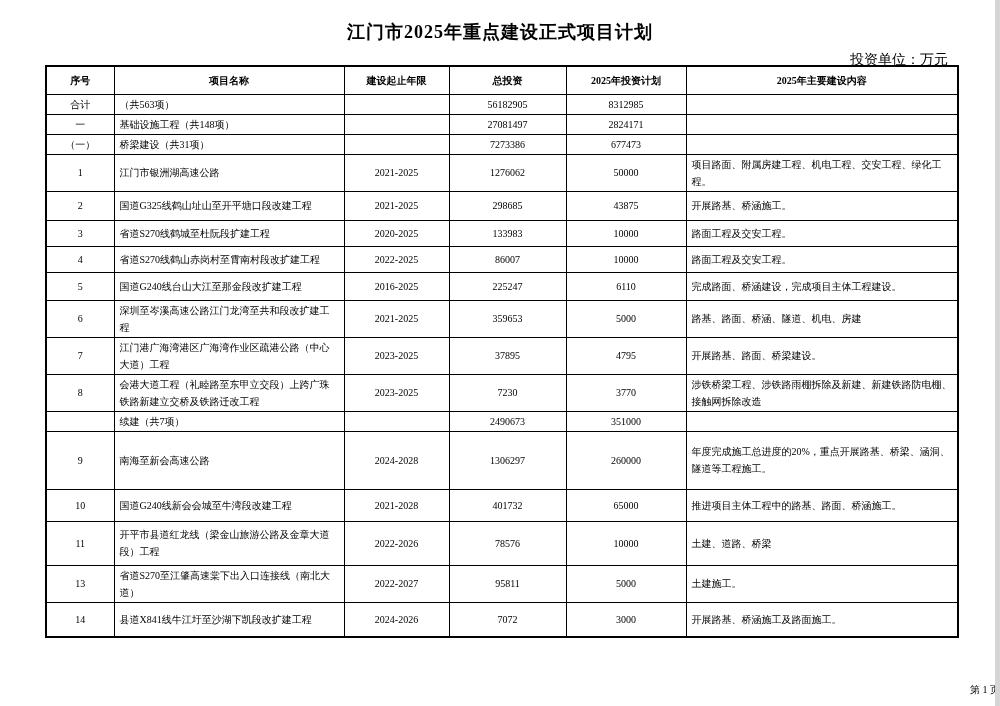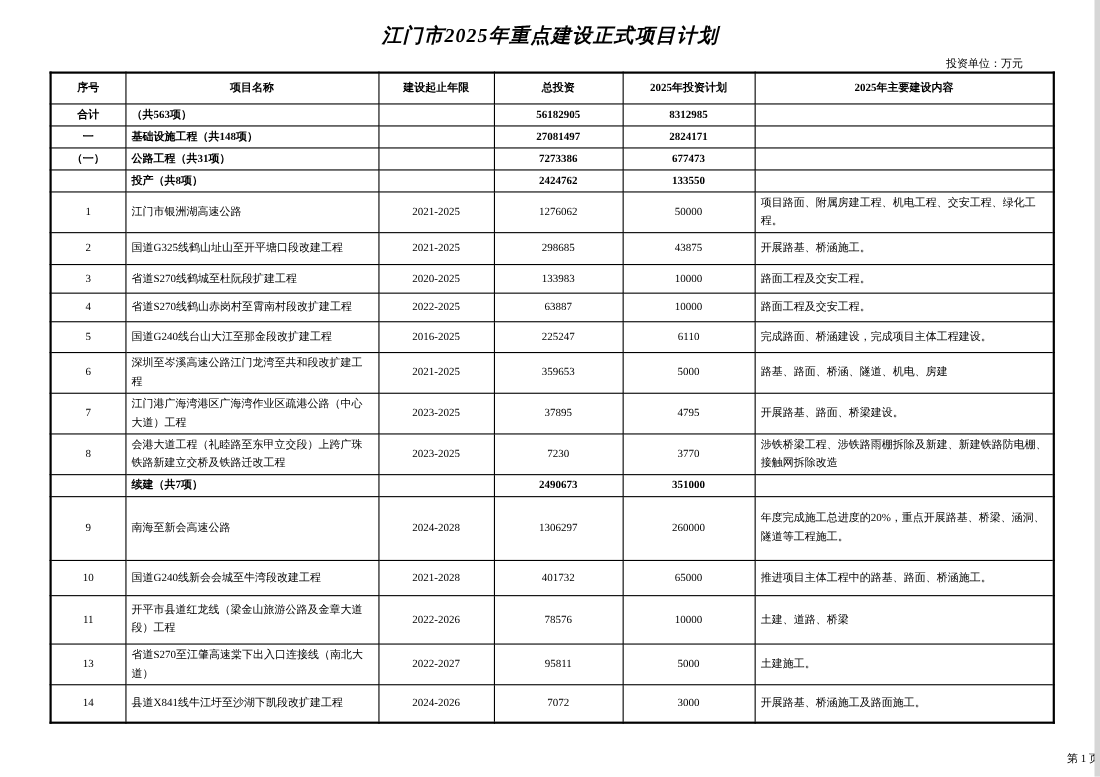--- a/index.html
+++ b/index.html
@@ -4,37 +4,37 @@
 <style>
   html,body{margin:0;padding:0;}
   body{
     width:1000px;height:706px;background:#ffffff;color:#000;
     font-family:"Liberation Serif","DejaVu Serif",serif;
     position:relative;overflow:hidden;
   }
   .page{position:absolute;inset:0;}
   .doc-title{
     position:absolute;top:20px;left:0;width:1000px;margin:0;
-    text-align:center;font-size:18px;font-weight:bold;letter-spacing:1px;font-style:italic;
+    text-align:center;font-size:18px;font-weight:bold;letter-spacing:1px;
   }
   .unit-note{
-    position:absolute;top:51px;right:70px;font-size:10px;
+    position:absolute;top:51px;right:52px;font-size:14px;
   }
   table.projects{
     position:absolute;top:65px;left:45px;width:912px;
     border-collapse:collapse;table-layout:fixed;
     font-size:10px;border:2px solid #000;
   }
   th,td{
     border:1px solid #000;padding:1px 5px;vertical-align:middle;
     line-height:1.7;word-break:break-all;
   }
   thead tr{height:28px;}
   th{font-weight:bold;text-align:center;}
-  tr.summary td{font-weight:bold;}
+  tr.summary td{font-weight:normal;}
   td.cell-no,td.cell-period,td.cell-total,td.cell-plan{text-align:center;padding:1px 2px;}
   td.cell-name,td.cell-content{text-align:left;}
   .page-footer{
     position:absolute;top:683px;left:0;width:1000px;
     text-align:right;font-size:10px;
   }
   .scan-edge{
     position:absolute;top:0;right:0;width:5px;height:706px;background:#d6d6d6;
   }
 </style>
@@ -78,32 +78,24 @@
         <tr class="summary" style="height: 18px;">
           <td class="cell-no">一</td>
           <td class="cell-name">基础设施工程（共148项）</td>
           <td class="cell-period"></td>
           <td class="cell-total">27081497</td>
           <td class="cell-plan">2824171</td>
           <td class="cell-content"></td>
         </tr>
         <tr class="summary" style="height: 19px;">
           <td class="cell-no">（一）</td>
-          <td class="cell-name">公路工程（共31项）</td>
+          <td class="cell-name">桥梁建设（共31项）</td>
           <td class="cell-period"></td>
           <td class="cell-total">7273386</td>
           <td class="cell-plan">677473</td>
-          <td class="cell-content"></td>
-        </tr>
-        <tr class="summary" style="height: 19px;">
-          <td class="cell-no"></td>
-          <td class="cell-name">投产（共8项）</td>
-          <td class="cell-period"></td>
-          <td class="cell-total">2424762</td>
-          <td class="cell-plan">133550</td>
           <td class="cell-content"></td>
         </tr>
         <tr class="item" style="height: 35px;">
           <td class="cell-no">1</td>
           <td class="cell-name">江门市银洲湖高速公路</td>
           <td class="cell-period">2021-2025</td>
           <td class="cell-total">1276062</td>
           <td class="cell-plan">50000</td>
           <td class="cell-content">项目路面、附属房建工程、机电工程、交安工程、绿化工程。</td>
         </tr>
@@ -120,21 +112,21 @@
           <td class="cell-name">省道S270线鹤城至杜阮段扩建工程</td>
           <td class="cell-period">2020-2025</td>
           <td class="cell-total">133983</td>
           <td class="cell-plan">10000</td>
           <td class="cell-content">路面工程及交安工程。</td>
         </tr>
         <tr class="item" style="height: 26px;">
           <td class="cell-no">4</td>
           <td class="cell-name">省道S270线鹤山赤岗村至霄南村段改扩建工程</td>
           <td class="cell-period">2022-2025</td>
-          <td class="cell-total">63887</td>
+          <td class="cell-total">86007</td>
           <td class="cell-plan">10000</td>
           <td class="cell-content">路面工程及交安工程。</td>
         </tr>
         <tr class="item" style="height: 28px;">
           <td class="cell-no">5</td>
           <td class="cell-name">国道G240线台山大江至那金段改扩建工程</td>
           <td class="cell-period">2016-2025</td>
           <td class="cell-total">225247</td>
           <td class="cell-plan">6110</td>
           <td class="cell-content">完成路面、桥涵建设，完成项目主体工程建设。</td>

